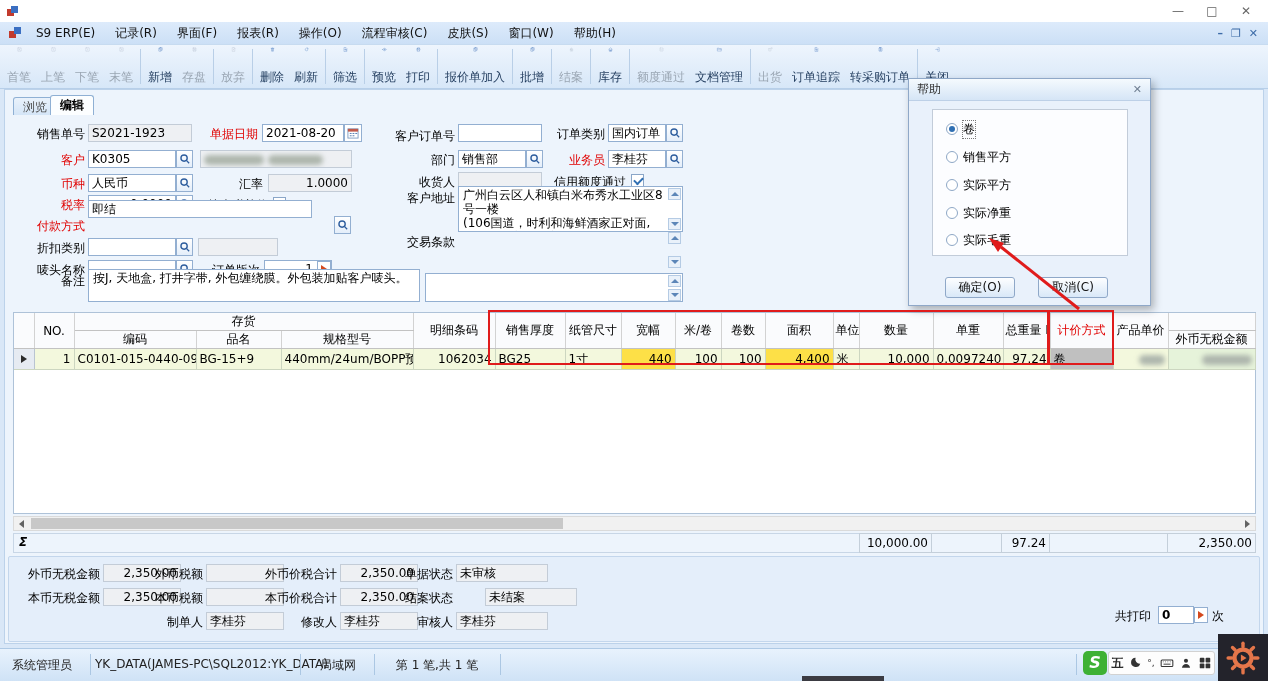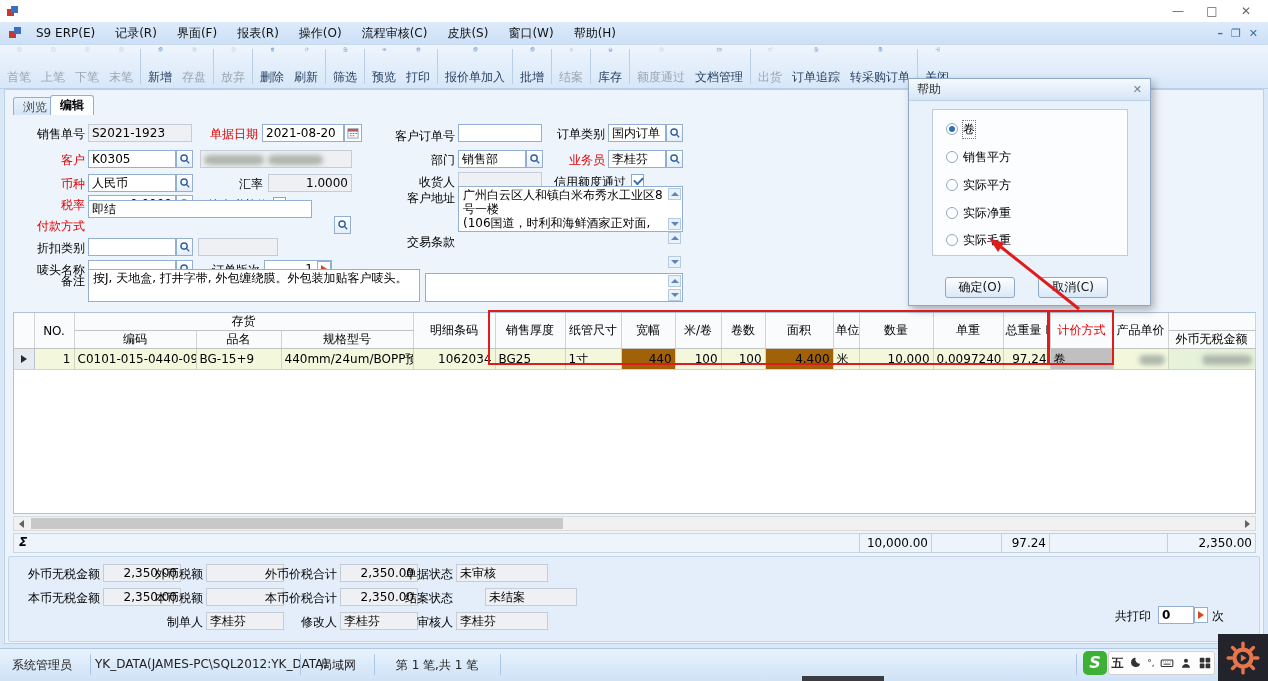--- a/index.html
+++ b/index.html
@@ -42,21 +42,21 @@
   .sarr-up{width:0;height:0;border-bottom:4px solid #5c86b8;border-left:4px solid transparent;border-right:4px solid transparent;}
   .sarr-dn{width:0;height:0;border-top:4px solid #5c86b8;border-left:4px solid transparent;border-right:4px solid transparent;}
   .blurblob{display:inline-block;height:10px;border-radius:5px;background:#aeb6ad;filter:blur(2.5px);vertical-align:middle;}
   
   .grid-wrap{position:absolute;left:13px;top:312px;width:1243px;height:202px;background:#fff;border:1px solid #aec2d8;box-sizing:border-box;}
   table.grid{border-collapse:collapse;table-layout:fixed;width:1241px;font-size:12px;}
   .grid th{background:#fafbfd;border-right:1px solid #d2d2d2;border-bottom:1px solid #c2c2c2;font-weight:normal;padding:0 2px;height:12px;color:#000;text-align:center;overflow:hidden;white-space:nowrap;}
   .grid th.red{color:#e00000;}
   .grid td{border-right:1px solid #ccd6c0;border-bottom:1px solid #ccd6c0;background:#f3f8dd;padding:0 3px;height:20px;white-space:nowrap;overflow:hidden;}
   .grid td.num{text-align:right;}
-  .grid td.hl{background:#a16207;}
+  .grid td.hl{background:#fde047;}
   .grid td.pricing{background:#c0c0c0;}
   .grid td.fc{background:#e6f3da;}
   .grid td.selcell{background:#e6ebf2;border-right:1px solid #b9c4d1;text-align:center;}
   .rowptr{display:inline-block;width:0;height:0;border-left:6px solid #2b2b2b;border-top:4px solid transparent;border-bottom:4px solid transparent;}
   
   .hscroll{position:absolute;left:13px;top:516px;width:1243px;height:15px;background:#f1f1f1;border:1px solid #dadada;box-sizing:border-box;}
   .hs-btn{position:absolute;top:0;width:15px;height:13px;display:flex;align-items:center;justify-content:center;}
   .hs-thumb{position:absolute;left:17px;top:1px;width:532px;height:11px;background:#c8c8c8;}
   .tri-l{width:0;height:0;border-right:5px solid #636363;border-top:4px solid transparent;border-bottom:4px solid transparent;}
   .tri-r{width:0;height:0;border-left:5px solid #636363;border-top:4px solid transparent;border-bottom:4px solid transparent;}

